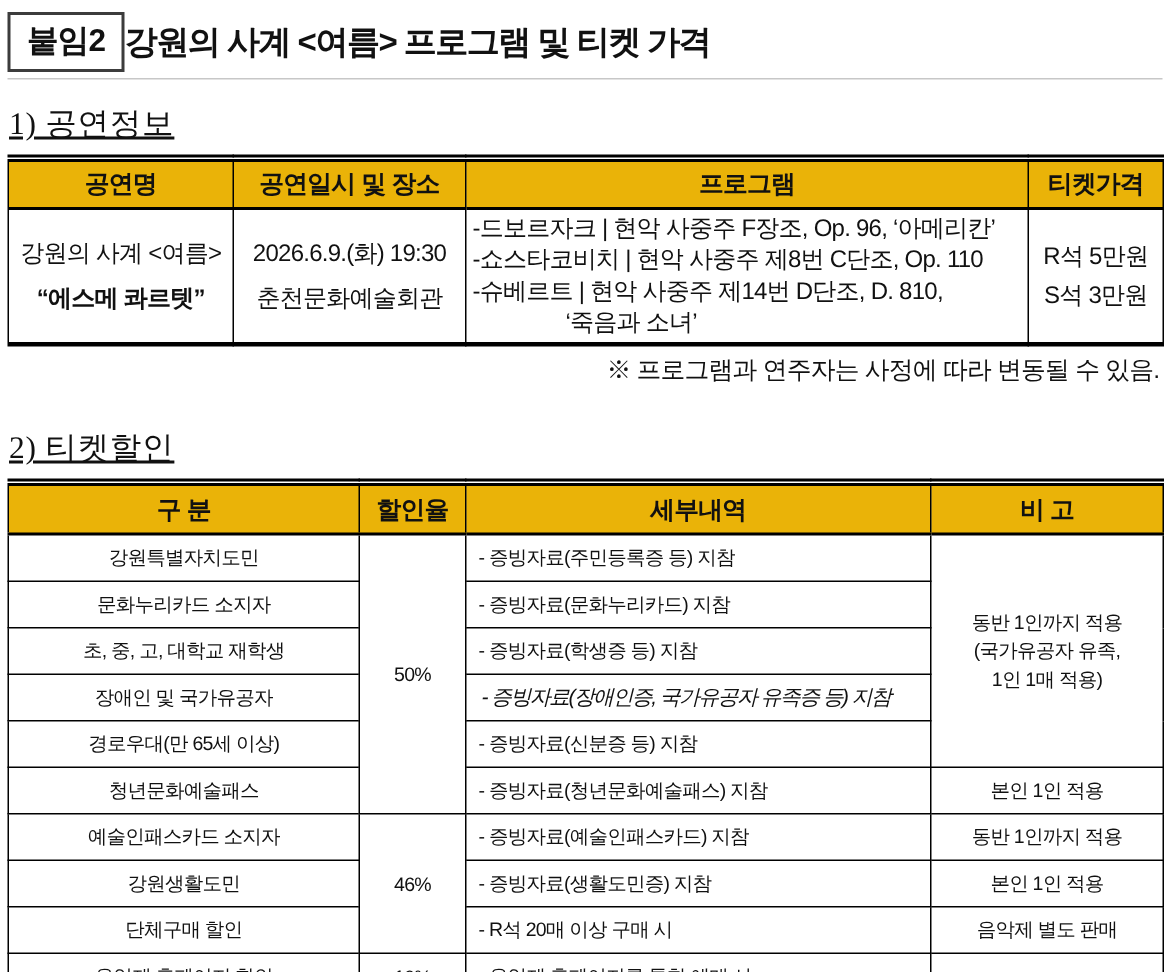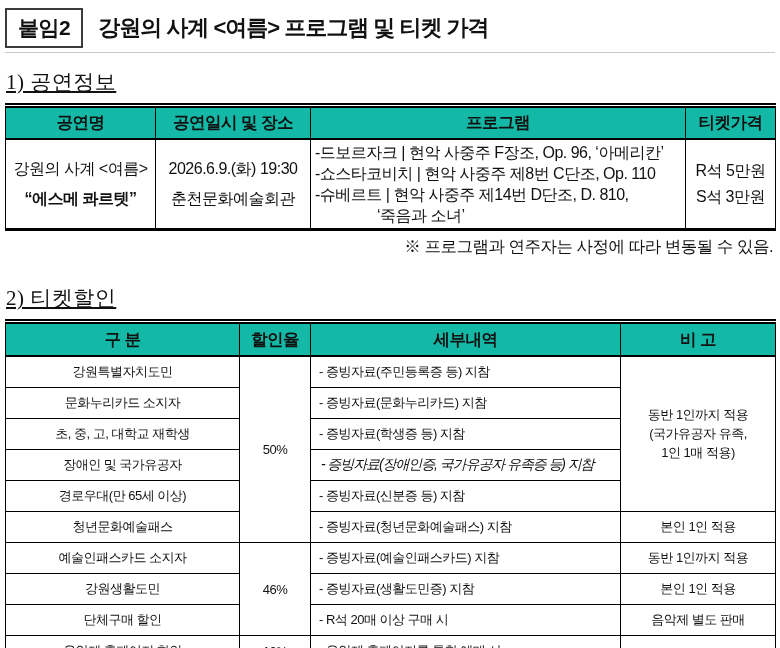--- a/index.html
+++ b/index.html
@@ -6,21 +6,21 @@
   body {
     width: 780px; height: 648px;
     font-family: "Liberation Sans", sans-serif;
     color: #111111;
     -webkit-font-smoothing: antialiased;
   }
   .page { padding: 8px 5px 0 5px; box-sizing: border-box; }
 
   
   .doc-header {
-    display: flex; align-items: center; gap: 15px;
+    display: flex; align-items: center; 
     border-bottom: 1px solid #c7c7c7;
     padding-bottom: 4px; margin: 0 0 2px 0; min-height: 40px;
   }
   .badge {
     border: 2px solid #3c3c3c;
     font-weight: 700; font-size: 21px; letter-spacing: -0.5px;
     padding: 7px 11px 8px 11px; line-height: 1; white-space: nowrap;
   }
   .doc-title {
     font-weight: 700; font-size: 22px; letter-spacing: -1px;
@@ -40,21 +40,21 @@
   table {
     border-collapse: collapse; table-layout: fixed;
     width: 770px; margin-left: 0;
     border-top: 5px double #000;
     border-bottom: 3px solid #000;
     border-left: 1px solid #000;
     border-right: 1px solid #000;
     font-size: 16px; letter-spacing: -0.5px;
   }
   th {
-    background: #14b8a6;
+    background: #eab308;
     border: 1px solid #000;
     border-bottom: 2px solid #000;
     font-weight: 700; font-size: 16.5px;
     text-align: center; padding: 4px 2px;
   }
   td {
     border: 1px solid #000;
     text-align: center; vertical-align: middle;
     padding: 2px 3px;
   }

